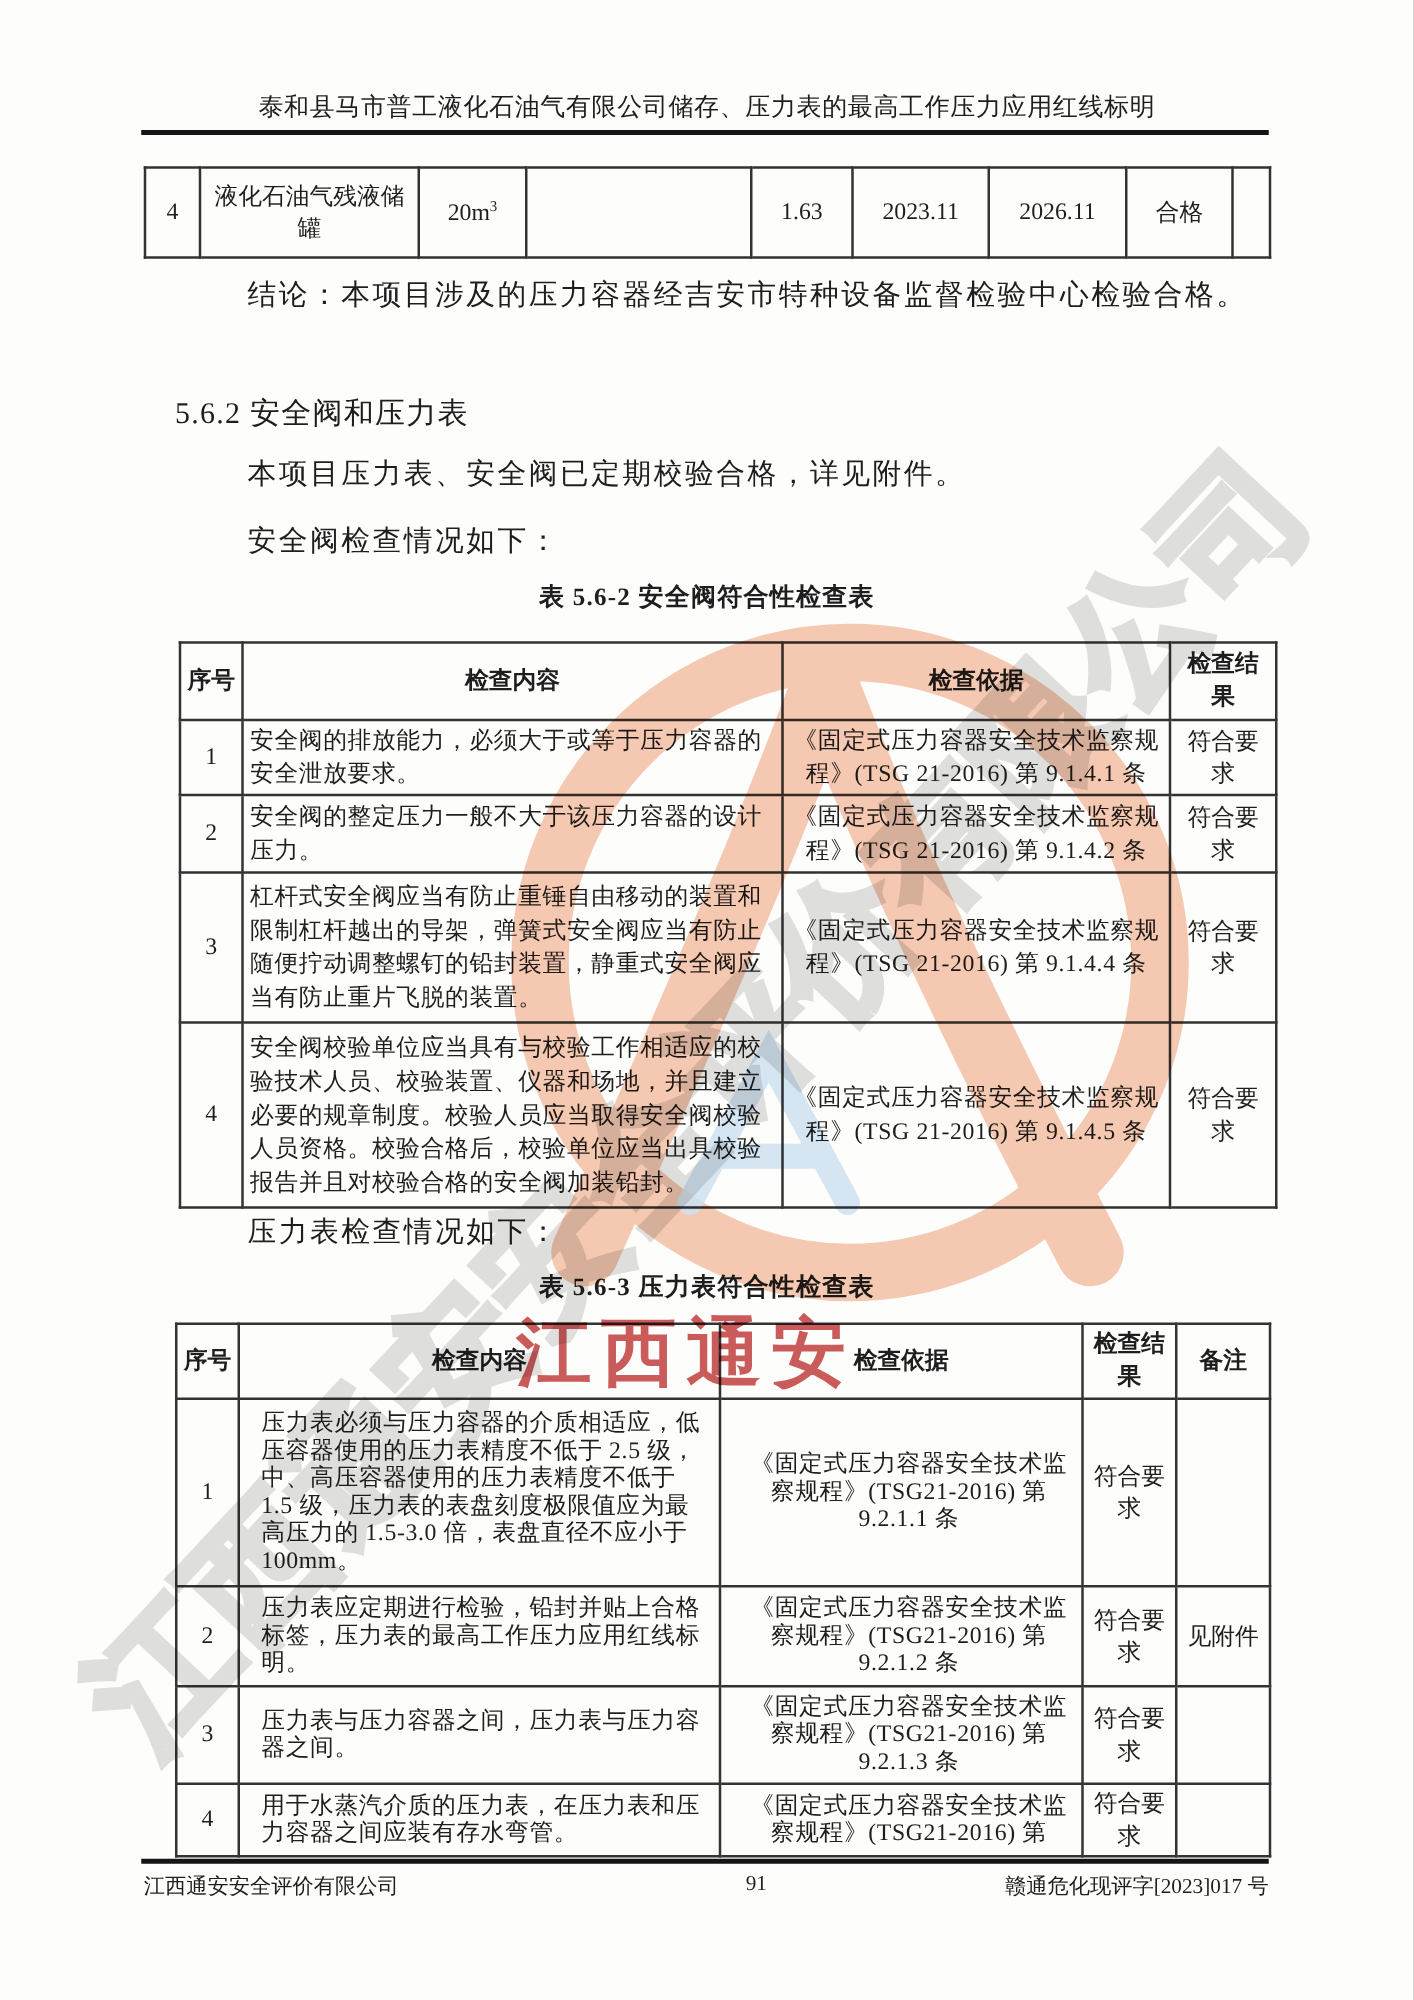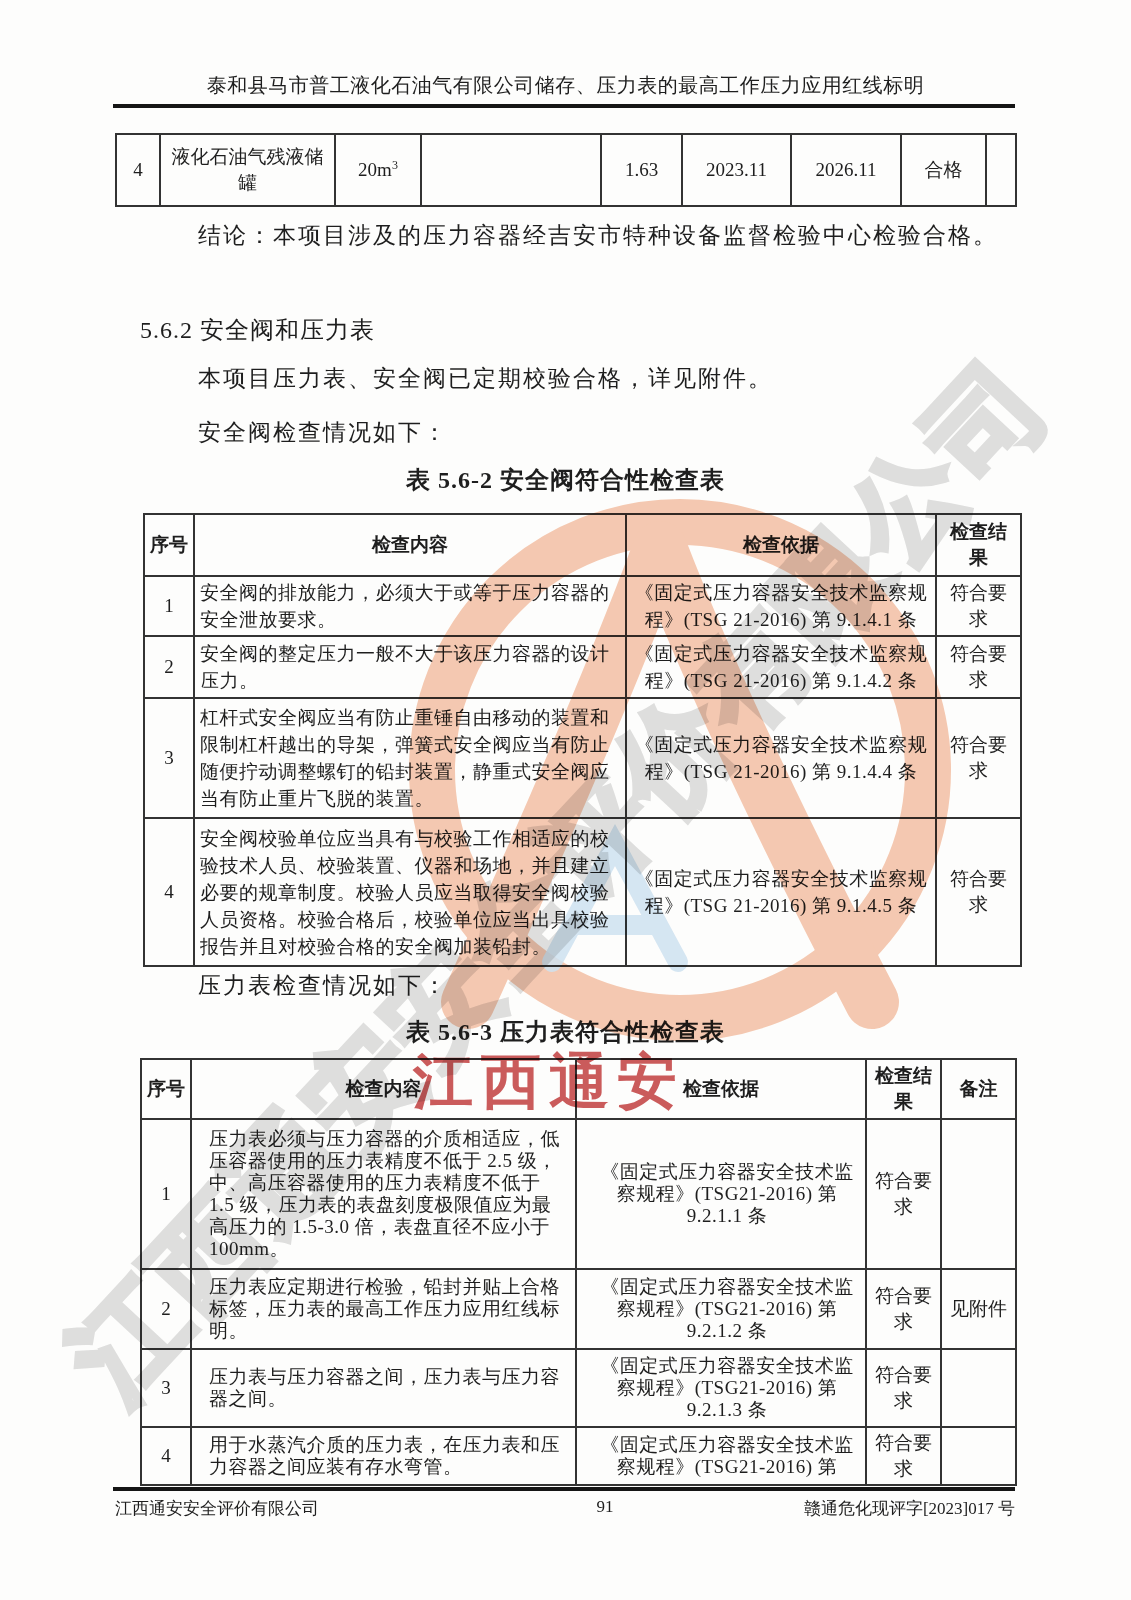--- a/index.html
+++ b/index.html
@@ -9,21 +9,21 @@
     background:#fdfdfc; color:#1e1e1e; overflow:hidden;
   }
   
   .header-title { position:absolute; top:72px; left:0; width:100%; text-align:center;
     font-size:20px; letter-spacing:0.5px; }
   .header-rule { position:absolute; top:104px; left:113px; width:902px; height:4px; background:#151515; }
   
   table { border-collapse:collapse; table-layout:fixed; font-size:19px; }
   td, th { border:2px solid #333; vertical-align:middle; text-align:center; padding:2px 5px; overflow:hidden; }
   th { font-weight:700; line-height:26px; }
-  .c-content { text-align:left;border-radius:27px; }
+  .c-content { text-align:left; }
   .cw { overflow:hidden; line-height:27px; letter-spacing:0.5px; }
   .cw.center { display:flex; align-items:center; justify-content:center; text-align:center; }
   
   .top-table { position:absolute; left:115px; top:133px; width:900px; }
   .top-table tr { height:72px; }
   
   .t562 { position:absolute; left:143px; top:513px; width:877px; }
   .t562 tr.hr { height:62px; } .t562 tr.r1 { height:58px; } .t562 tr.r2 { height:62px; }
   .t562 tr.r3 { height:120px; } .t562 tr.r4 { height:148px; }
   .t562 .r3 .cw { max-height:114px; } .t562 .r4 .cw { max-height:142px; }
@@ -35,21 +35,21 @@
   .t563 .r1 .cw { max-height:146px; } .t563 .r4 .cw { max-height:50px; }
   
   .conclusion { position:absolute; left:140px; top:212px; width:878px;
     font-size:23px; line-height:48px; text-indent:58px; letter-spacing:2px; }
   .sec-heading { position:absolute; left:140px; top:314px; font-size:24px; font-weight:400; letter-spacing:1px; }
   .para { position:absolute; left:198px; font-size:23px; letter-spacing:2px; }
   .para-intro { top:363px; }
   .para-valve { top:417px; }
   .para-gauge { top:970px;font-family:Liberation Serif, serif; }
   .tbl-title { position:absolute; left:0; width:100%; text-align:center;
-    font-size:24px; font-weight:700; letter-spacing:1px; }
+    font-size:20px; font-weight:700; letter-spacing:1px; }
   .title-562 { top:464px; }
   .title-563 { top:1016px; }
   
   .footer-rule { position:absolute; top:1487px; left:113px; width:902px; height:4px; background:#151515; }
   .footer { position:absolute; top:1497px; left:115px; width:900px; font-size:17px; }
   .footer .f-left { float:left; }
   .footer .f-right { float:right; }
   .footer .f-center { position:absolute; left:50%; transform:translateX(-50%);margin-left:40px; }
   
   .wm { position:absolute; pointer-events:none; mix-blend-mode:multiply; }

